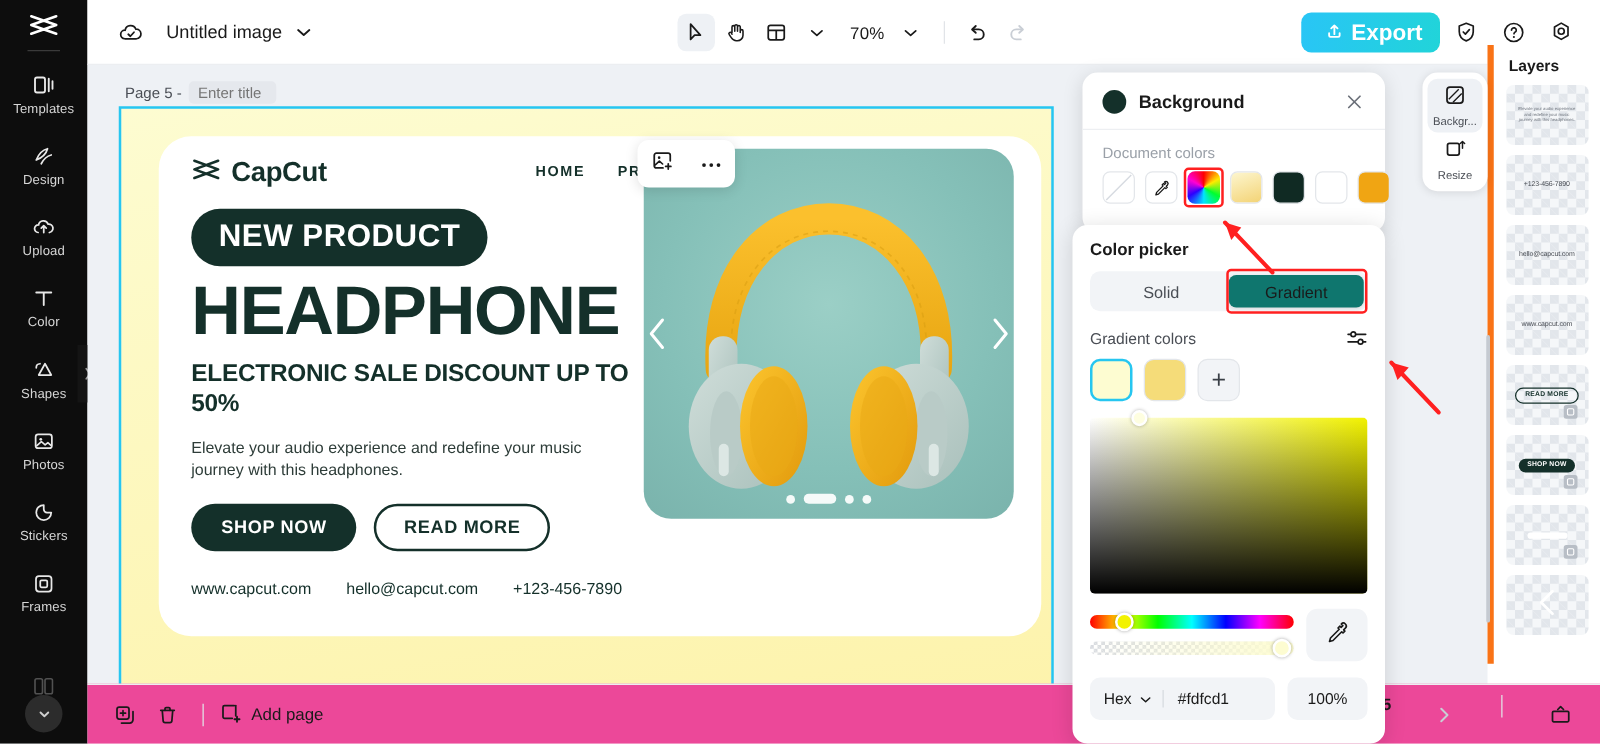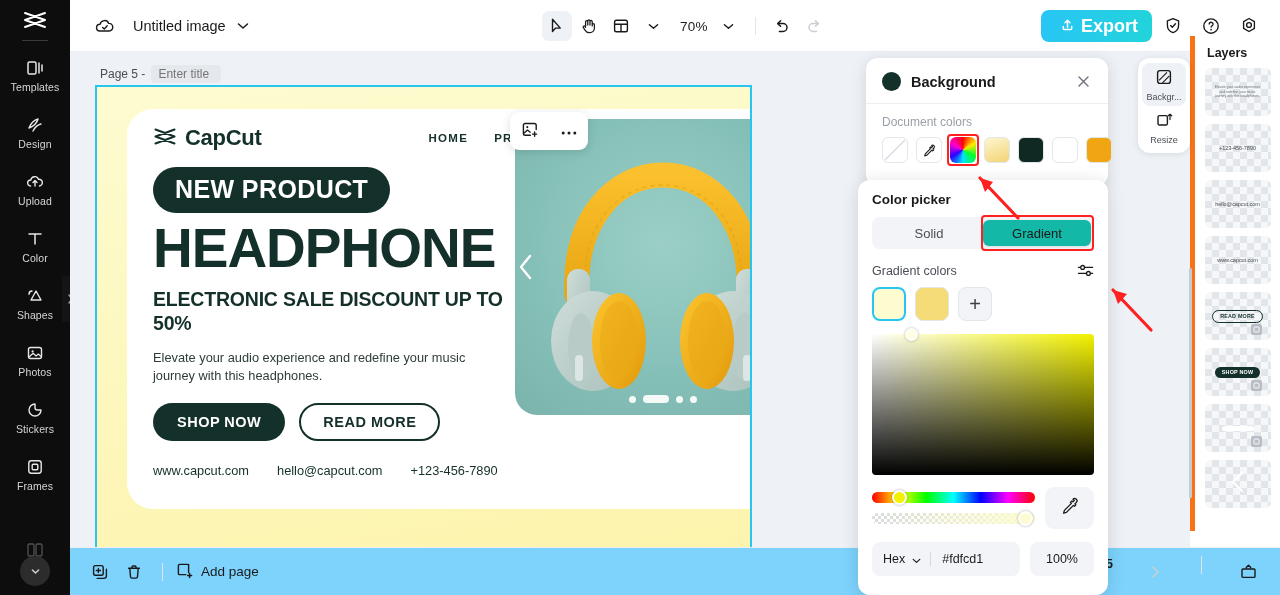--- a/index.html
+++ b/index.html
@@ -77,21 +77,21 @@
     color: #a3a8b0; padding: 2px 7px; font-family: "Liberation Sans", sans-serif; width: 70px;
   }
   .float-toolbar {
     position: absolute; left: 440px; top: 60px; width: 78px; height: 38px;
     background: #fff; border-radius: 9px; box-shadow: 0 2px 10px rgba(0,0,0,.13);
     display: flex; align-items: center; justify-content: space-around; z-index: 14;
   }
   .canvas-tools { position: absolute; right: 248px; top: 62px; display: flex; gap: 14px; align-items: center; z-index: 5; }
 
   .canvas {
-    position: absolute; left: 27px; top: 35px; width: 653px; height: 482px;
+    position: absolute; left: 27px; top: 35px; width: 744px; height: 482px;
     outline: 2px solid #26c6f0;
     background: linear-gradient(170deg, #fdfcd1 0%, #fdf3ab 100%);
     overflow: hidden;
     text-decoration: underline;
   }
   .card {
     position: absolute; left: 30px; top: 22px; width: 706px; height: 400px;
     background: #fff; border-radius: 26px; overflow: hidden;
   }
   .card-nav {
@@ -142,21 +142,21 @@
     cursor: pointer; z-index: 3;
   }
   .arrow-l { left: -6px; } .arrow-r { right: -6px; }
   .dots { position: absolute; bottom: 12px; left: 0; width: 100%; display: flex; align-items: center; justify-content: center; gap: 7px; z-index: 3; }
   .dot { width: 7px; height: 7px; border-radius: 50%; background: #fff; opacity: .92; }
   .dot.wide { width: 26px; border-radius: 5px; height: 8px; }
 
   
   .bottombar {
     position: absolute; left: 70px; top: 547px; width: 1210px; height: 48px;
-    background: #7dd3fc; border-top: 1px solid #eceef1; display: flex; align-items: center;
+    background: #ec4899; border-top: 1px solid #eceef1; display: flex; align-items: center;
   }
   .bb-left { display: flex; align-items: center; gap: 2px; margin-left: 14px; }
   .bb-btn { width: 32px; height: 32px; display: flex; align-items: center; justify-content: center; cursor: pointer; border-radius: 6px; }
   .bb-sep { width: 1px; height: 18px; background: #e1e4e8; margin: 0 10px; }
   .bb-addpage { display: flex; align-items: center; gap: 8px; font-size: 13.5px; color: #1a1a1a; cursor: pointer; }
   .bb-right { margin-left: auto; display: flex; align-items: flex-start; gap: 20px; margin-right: 16px; }
   .bb-count { font-size: 13px; font-weight: bold; color: #1a1a1a; padding: 0 6px; }
 
   
   .mini-toolbar {
@@ -226,21 +226,21 @@
   }
   .cp-title { font-size: 13.5px; font-weight: bold; color: #1a1a1a; }
   .seg {
     margin-top: 10px; height: 32px; background: #f2f4f7; border-radius: 8px;
     display: flex; padding: 3px; position: relative;
   }
   .seg-btn {
     flex: 1; display: flex; align-items: center; justify-content: center;
     font-size: 13px; color: #4a4e55; border-radius: 6px; cursor: pointer;
   }
-  .seg-btn.active { background: #14b8a6; color: #1a1a1a; box-shadow: 0 1px 3px rgba(0,0,0,.1); }
+  .seg-btn.active { background: #0f766e; color: #1a1a1a; box-shadow: 0 1px 3px rgba(0,0,0,.1); }
   .seg-outline { position: absolute; right: 0px; top: -2px; width: 113px; height: 36px; border: 2px solid #ff2020; border-radius: 4px; pointer-events: none; }
   .cp-row { display: flex; align-items: center; margin-top: 14px; }
   .cp-label { font-size: 12.5px; color: #4a4e55; }
   .cp-sliders-icon { margin-left: auto; cursor: pointer; display: flex; }
   .grad-row { display: flex; gap: 9px; margin-top: 9px; }
   .gsw { width: 34px; height: 34px; border-radius: 8px; border: 1px solid #e3e6ea; cursor: pointer; }
   .gsw.sel { border: 2px solid #26c6f0; }
   .gsw.add { background: #f2f4f7; border: 1px solid #e3e6ea; display: flex; align-items: center; justify-content: center; font-size: 20px; color: #3a3f46; }
   .sv-box {
     margin-top: 13px; width: 222px; height: 141px; border-radius: 4px; position: relative;

